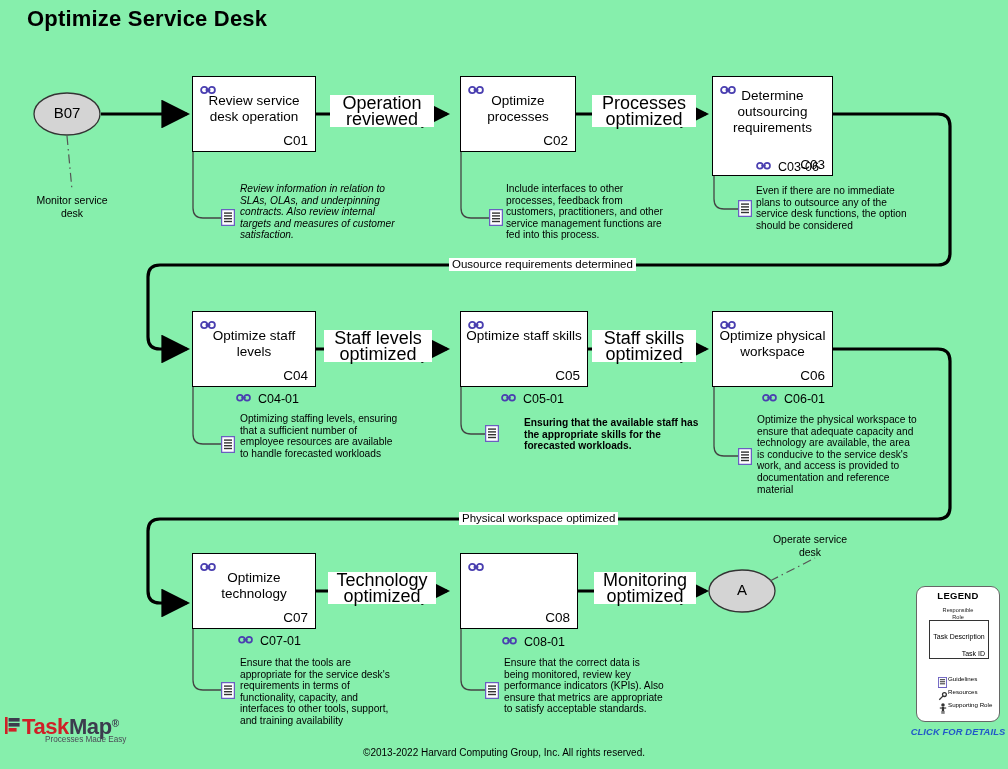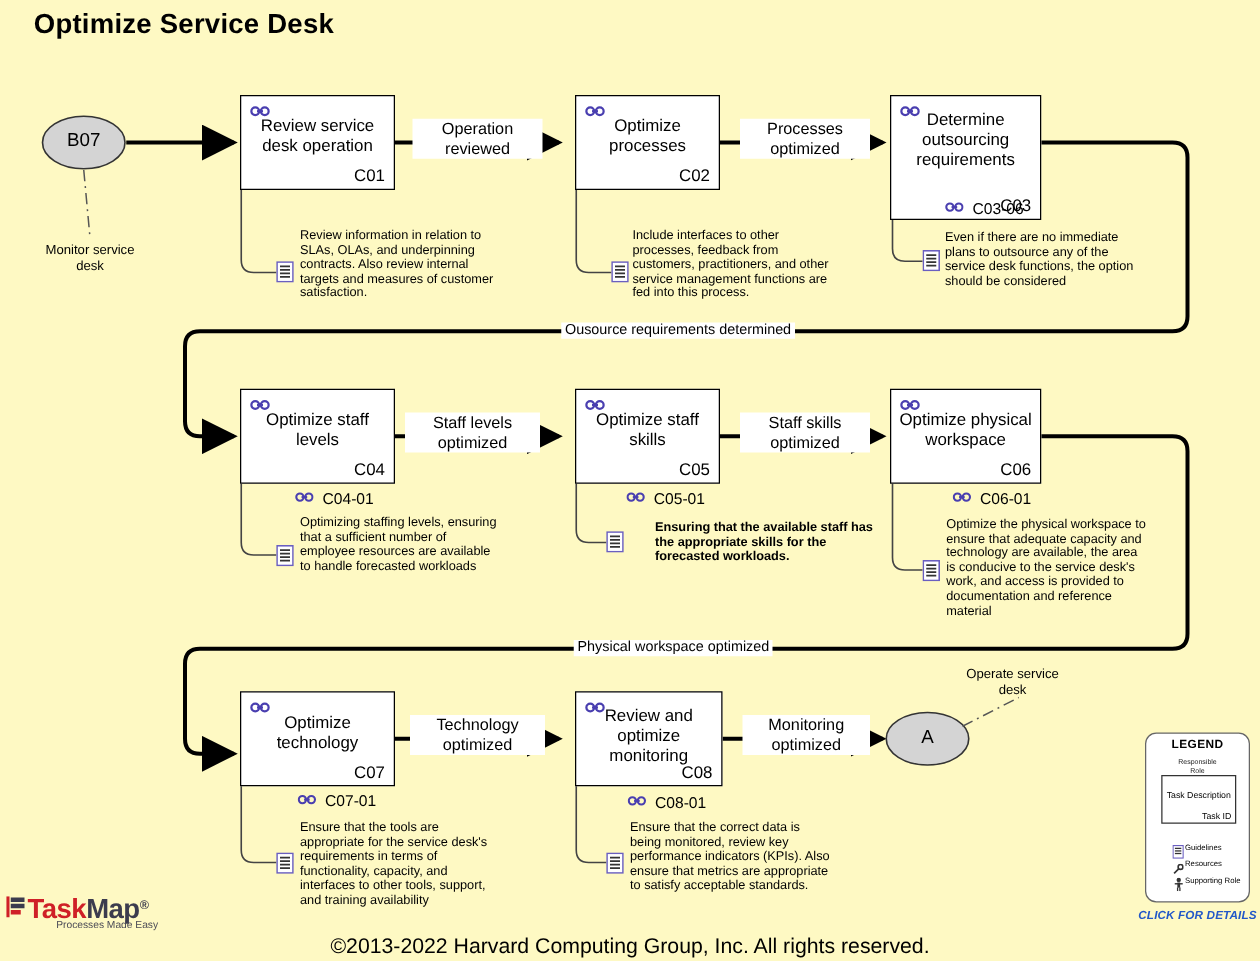--- a/index.html
+++ b/index.html
@@ -9,21 +9,21 @@
   }
   body {
     font-family: "Liberation Sans", sans-serif;
     color: #000000;
   }
   #canvas {
     position: relative;
     width: 1008px;
     height: 769px;
     overflow: hidden;
-    background: #fef9c3;
+    background: #86efac;
   }
   #svg-layer {
     position: absolute;
     left: 0; top: 0;
     width: 1008px;
     height: 769px;
     pointer-events: none;
   }
   .page-title {
     position: absolute;
@@ -91,21 +91,21 @@
   }
   .doc-icon {
     position: absolute;
     width: 14px;
     height: 17px;
   }
   
   .flow-label {
     position: absolute;
     text-align: center;
-    font-size: 13px;
+    font-size: 18px;
     line-height: 16px;
     color: #000;
     white-space: pre-line;
     background: #ffffff;
   }
   .loop-label {
     position: absolute;
     font-size: 11.5px;
     line-height: 13px;
     color: #000;
@@ -204,21 +204,21 @@
     color: #2258c8;
     letter-spacing: .1px;
   }
   
   #copyright {
     position: absolute;
     left: 0;
     right: 0;
     top: 747px;
     text-align: center;
-    font-size: 17px;
+    font-size: 10px;
     color: #000;
   }
   #logo {
     position: absolute;
     left: 5px;
     top: 714px;
     height: 34px;
   }
   #logo .mark {
     position: absolute;
@@ -330,21 +330,21 @@
   </div>
   <span class="doc-icon" style="left:221px; top:209px;">
     <svg viewBox="0 0 14 17">
         <rect x="0.6" y="0.6" width="12.8" height="15.8" fill="#fff" stroke="#6a5fc0" stroke-width="1.3"></rect>
         <rect x="3" y="3.4" width="8" height="1.4" fill="#333"></rect>
         <rect x="3" y="6.2" width="8" height="1.4" fill="#333"></rect>
         <rect x="3" y="9" width="8" height="1.4" fill="#333"></rect>
         <rect x="3" y="11.8" width="8" height="1.4" fill="#333"></rect>
       </svg>
   </span>
-  <div class="note" style="left:240px; top:183px; width:190px;">Review information in relation to
+  <div class="note" style="left:240px; top:183px; width:190px;font-style:italic;">Review information in relation to
 SLAs, OLAs, and underpinning
 contracts. Also review internal
 targets and measures of customer
 satisfaction.</div>
 
   <div class="task" style="left:460px; top:76px; width:116px; height:76px;">
     <span class="role-icon">
       <svg viewBox="0 0 16 10">
           <circle cx="4.2" cy="5" r="3.1" fill="none" stroke="#4a3fb0" stroke-width="1.8"></circle>
           <circle cx="11.8" cy="5" r="3.1" fill="none" stroke="#4a3fb0" stroke-width="1.8"></circle>
@@ -434,21 +434,21 @@
         <rect x="3" y="6.2" width="8" height="1.4" fill="#333"></rect>
         <rect x="3" y="9" width="8" height="1.4" fill="#333"></rect>
         <rect x="3" y="11.8" width="8" height="1.4" fill="#333"></rect>
       </svg>
   </span>
   <div class="note" style="left:240px; top:413px; width:192px;">Optimizing staffing levels, ensuring
 that a sufficient number of
 employee resources are available
 to handle forecasted workloads</div>
 
-  <div class="task" style="left:460px; top:311px; width:116px; height:76px;padding-left:27px;">
+  <div class="task" style="left:460px; top:311px; width:128px; height:76px;padding-left:27px;">
     <span class="role-icon">
       <svg viewBox="0 0 16 10">
           <circle cx="4.2" cy="5" r="3.1" fill="none" stroke="#4a3fb0" stroke-width="1.8"></circle>
           <circle cx="11.8" cy="5" r="3.1" fill="none" stroke="#4a3fb0" stroke-width="1.8"></circle>
           <rect x="5.6" y="4.1" width="4.8" height="1.8" fill="#4a3fb0"></rect>
         </svg>
     </span>
     <div class="t-name">Optimize staff
 skills</div>
     <div class="t-id">C05</div>
@@ -551,23 +551,20 @@
 and training availability</div>
 
   <div class="task" style="left:460px; top:553px; width:118px; height:76px;">
     <span class="role-icon">
       <svg viewBox="0 0 16 10">
           <circle cx="4.2" cy="5" r="3.1" fill="none" stroke="#4a3fb0" stroke-width="1.8"></circle>
           <circle cx="11.8" cy="5" r="3.1" fill="none" stroke="#4a3fb0" stroke-width="1.8"></circle>
           <rect x="5.6" y="4.1" width="4.8" height="1.8" fill="#4a3fb0"></rect>
         </svg>
     </span>
-    <div class="t-name" style="top:11px;">Review and
-optimize
-monitoring</div>
     <div class="t-id">C08</div>
   </div>
   <div class="sub-id" style="left:502px; top:634px;">
     <span class="chain">
       <svg viewBox="0 0 16 10">
           <circle cx="4.2" cy="5" r="3.1" fill="none" stroke="#4a3fb0" stroke-width="1.8"></circle>
           <circle cx="11.8" cy="5" r="3.1" fill="none" stroke="#4a3fb0" stroke-width="1.8"></circle>
           <rect x="5.6" y="4.1" width="4.8" height="1.8" fill="#4a3fb0"></rect>
         </svg>
     </span><span>C08-01</span>

